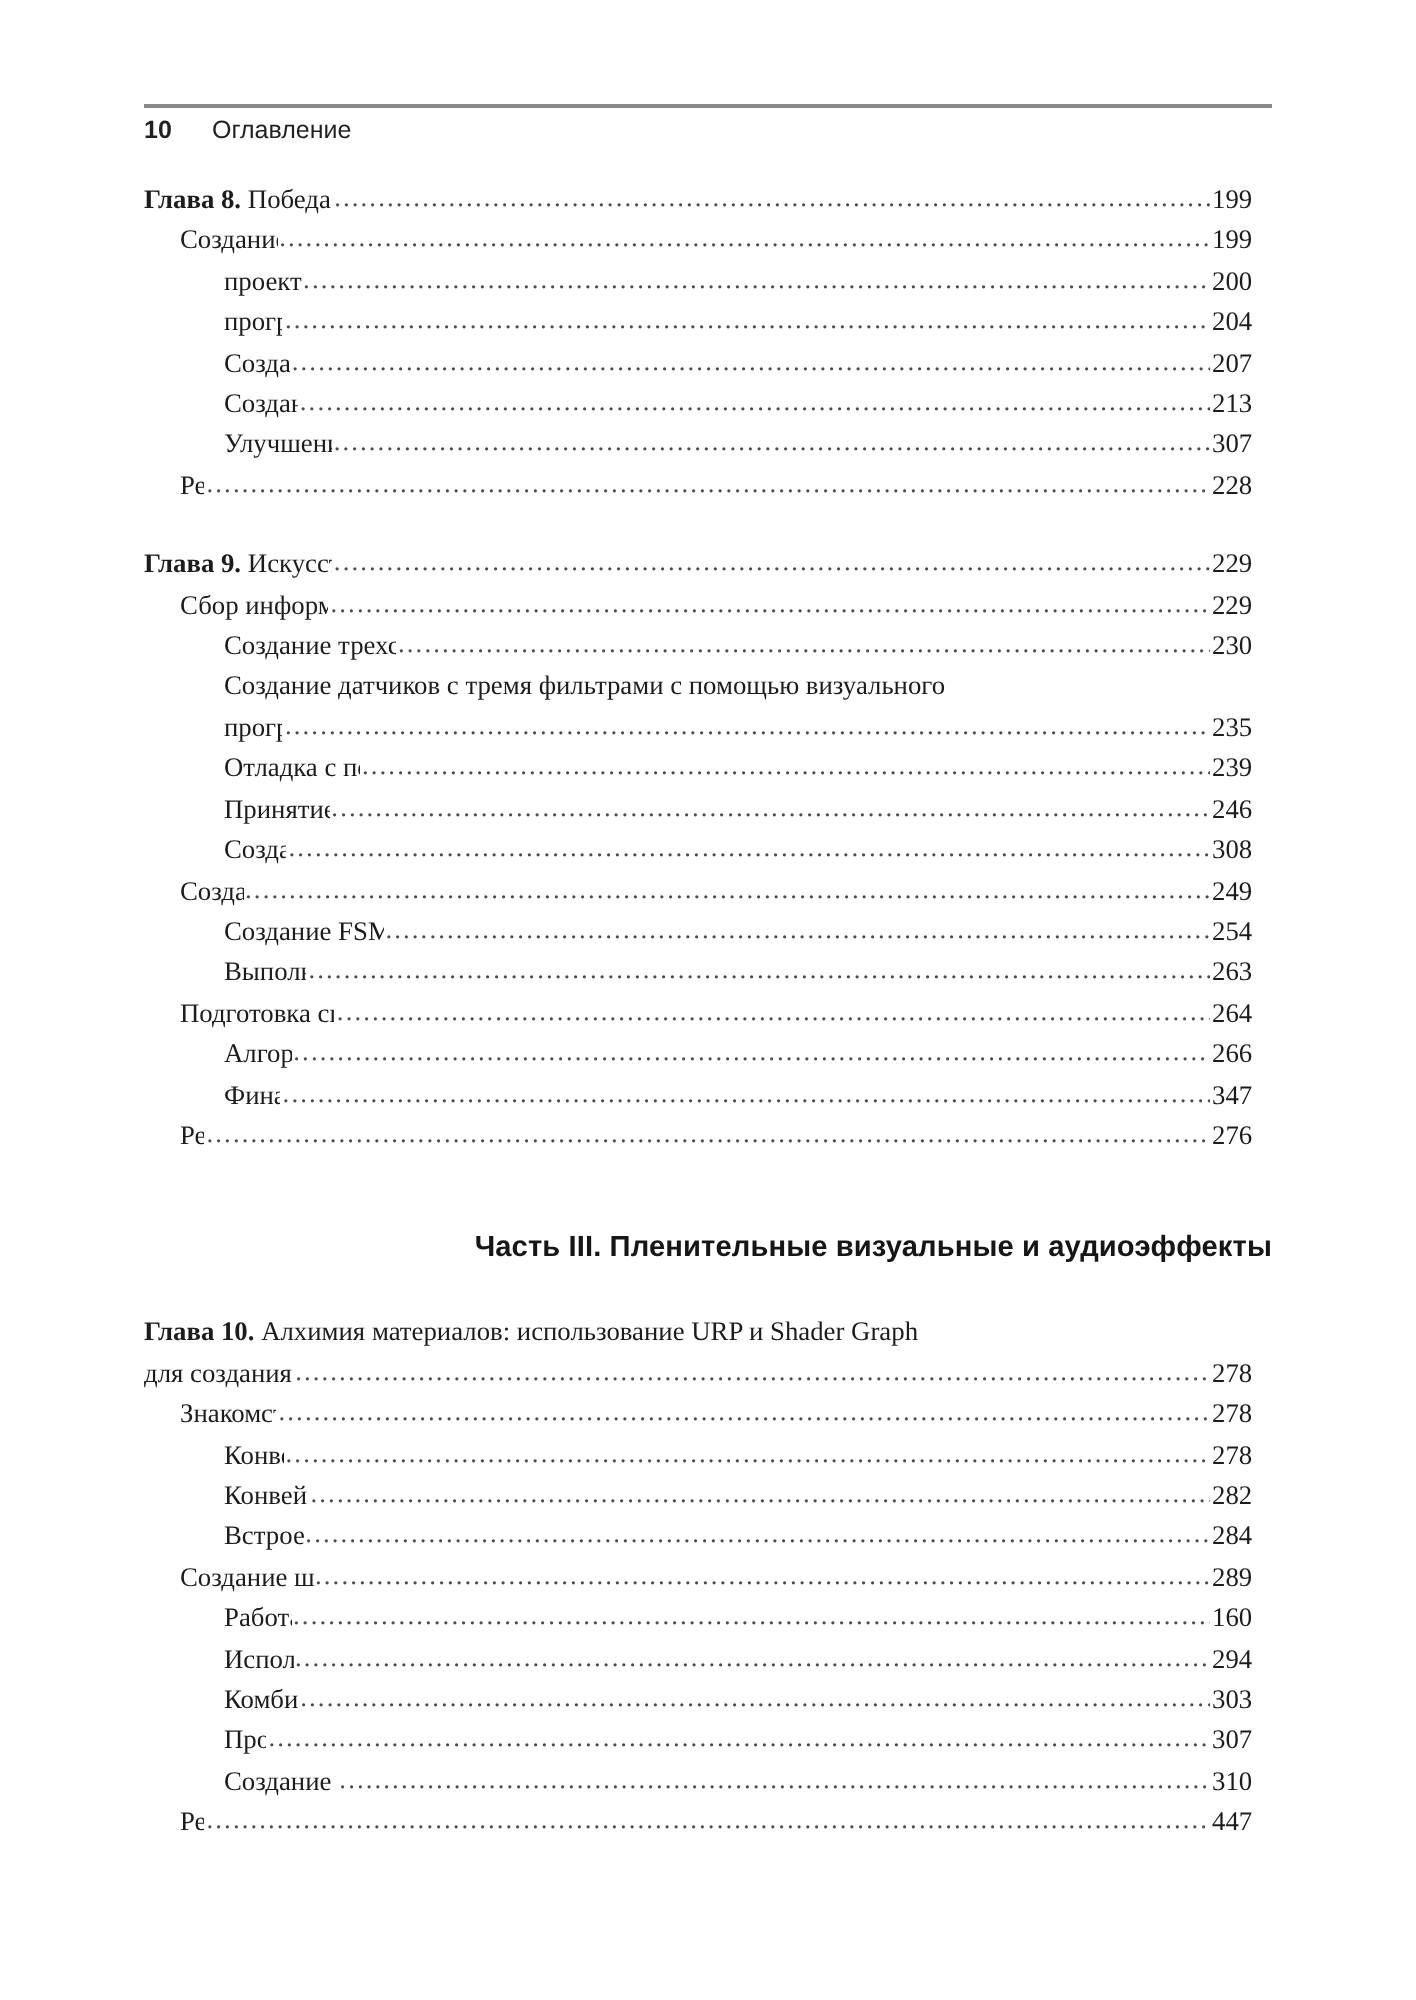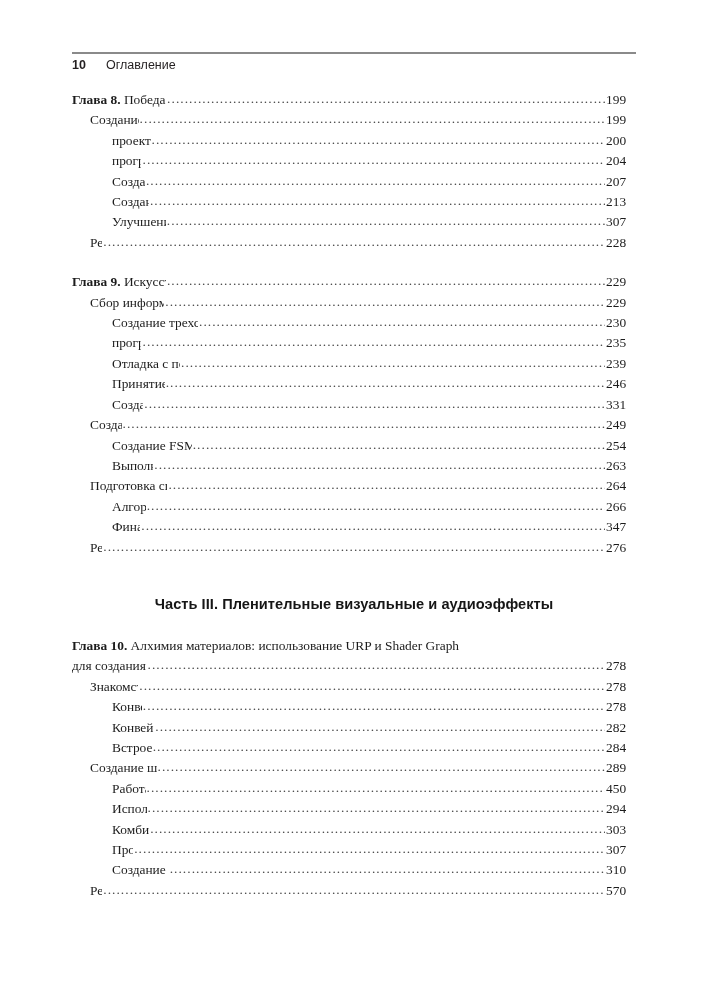--- a/index.html
+++ b/index.html
@@ -109,21 +109,21 @@
   
   .contline {
     display: block;
     white-space: pre;
   }
 
   .chapter-kicker { font-weight: bold; margin-top: 17px; }
 
   
   .part-heading {
-    text-align: center;
+    text-align: right;
     font-family: "Liberation Sans", "DejaVu Sans", sans-serif;
     font-weight: bold;
     font-size: 14.6px;
     color: #161616;
     margin-top: 38px;
     margin-bottom: 24px;
     letter-spacing: 0.05px;
   }
 </style>
 </head>
@@ -209,20 +209,21 @@
         </div>
       </div>
       <div class="entry lvl-2">
         <div class="row">
           <span class="label"><span>Создание трехступенчатой системы обнаружения с помощью C# </span></span>
           <span class="leaders">................................................................................................................................................................................................................................................................................................................................................................................................................</span>
           <span class="pageno">230</span>
         </div>
       </div>
       <div class="entry lvl-2">
+        <div class="contline"><span>Создание датчиков с тремя фильтрами с помощью визуального</span></div>
         <div class="row">
           <span class="label"><span>программирования </span></span>
           <span class="leaders">................................................................................................................................................................................................................................................................................................................................................................................................................</span>
           <span class="pageno">235</span>
         </div>
       </div>
       <div class="entry lvl-2">
         <div class="row">
           <span class="label"><span>Отладка с помощью инструментов визуализации </span></span>
           <span class="leaders">................................................................................................................................................................................................................................................................................................................................................................................................................</span>
@@ -233,21 +234,21 @@
         <div class="row">
           <span class="label"><span>Принятие решений с помощью FSM </span></span>
           <span class="leaders">................................................................................................................................................................................................................................................................................................................................................................................................................</span>
           <span class="pageno">246</span>
         </div>
       </div>
       <div class="entry lvl-2">
         <div class="row">
           <span class="label"><span>Создание FSM на C#</span></span>
           <span class="leaders">................................................................................................................................................................................................................................................................................................................................................................................................................</span>
-          <span class="pageno">331</span>
+          <span class="pageno">308</span>
         </div>
       </div>
       <div class="entry lvl-1">
         <div class="row">
           <span class="label"><span>Создание переходов</span></span>
           <span class="leaders">................................................................................................................................................................................................................................................................................................................................................................................................................</span>
           <span class="pageno">249</span>
         </div>
       </div>
       <div class="entry lvl-2">
@@ -333,21 +334,21 @@
         <div class="row">
           <span class="label"><span>Создание шейдеров с помощью Shader Graph </span></span>
           <span class="leaders">................................................................................................................................................................................................................................................................................................................................................................................................................</span>
           <span class="pageno">289</span>
         </div>
       </div>
       <div class="entry lvl-2">
         <div class="row">
           <span class="label"><span>Работа с Shader Graph </span></span>
           <span class="leaders">................................................................................................................................................................................................................................................................................................................................................................................................................</span>
-          <span class="pageno">450</span>
+          <span class="pageno">160</span>
         </div>
       </div>
       <div class="entry lvl-2">
         <div class="row">
           <span class="label"><span>Использование текстур</span></span>
           <span class="leaders">................................................................................................................................................................................................................................................................................................................................................................................................................</span>
           <span class="pageno">294</span>
         </div>
       </div>
       <div class="entry lvl-2">
@@ -368,18 +369,18 @@
         <div class="row">
           <span class="label"><span>Создание эффектов с помощью вершин </span></span>
           <span class="leaders">................................................................................................................................................................................................................................................................................................................................................................................................................</span>
           <span class="pageno">310</span>
         </div>
       </div>
       <div class="entry lvl-1">
         <div class="row">
           <span class="label"><span>Резюме</span></span>
           <span class="leaders">................................................................................................................................................................................................................................................................................................................................................................................................................</span>
-          <span class="pageno">570</span>
+          <span class="pageno">447</span>
         </div>
       </div>
     </div>
 
 </div>
 
 </body></html>

